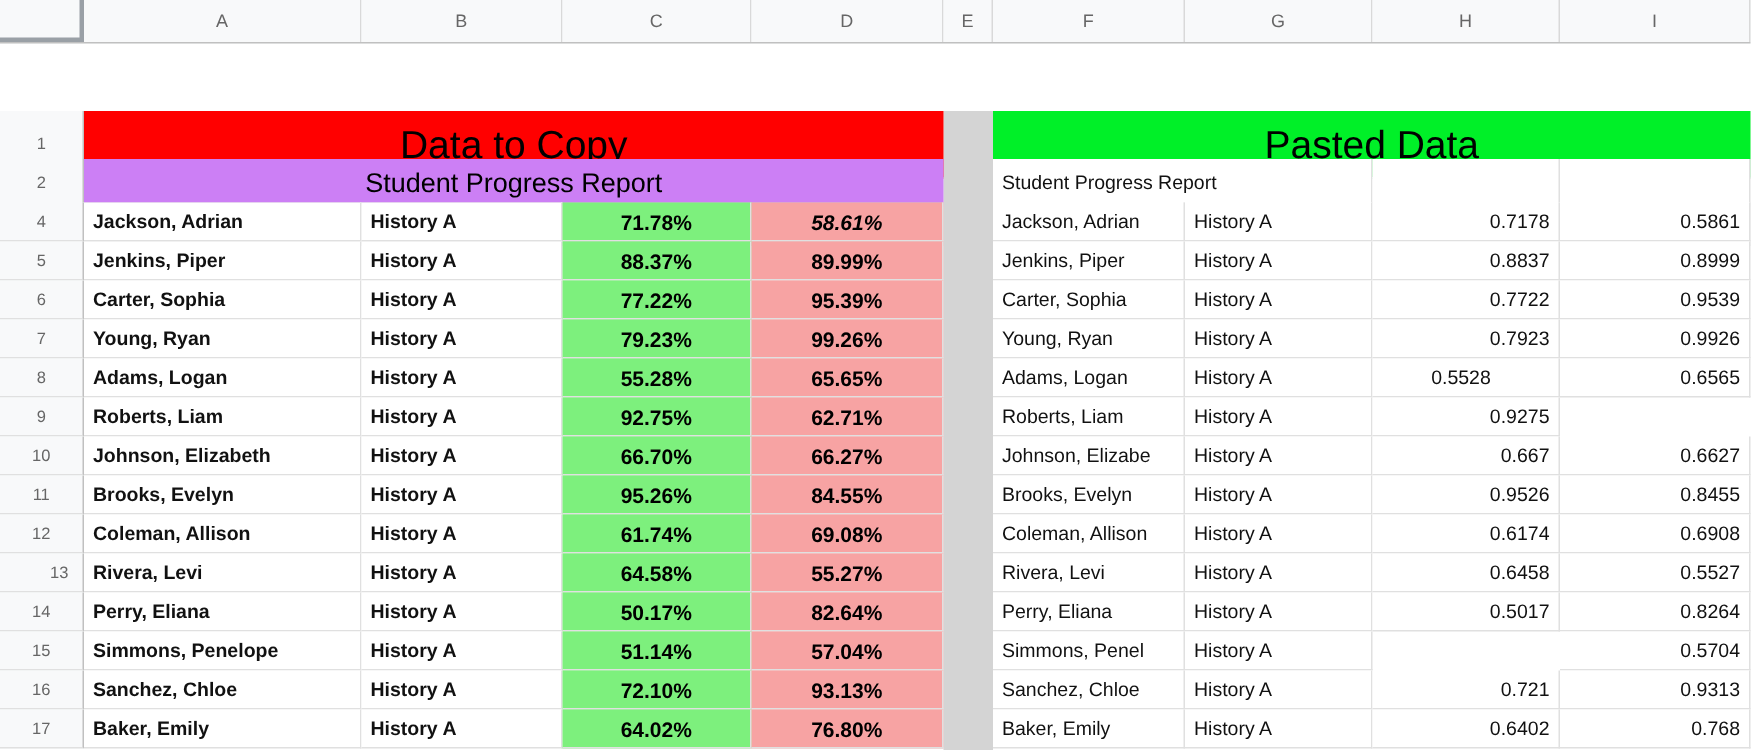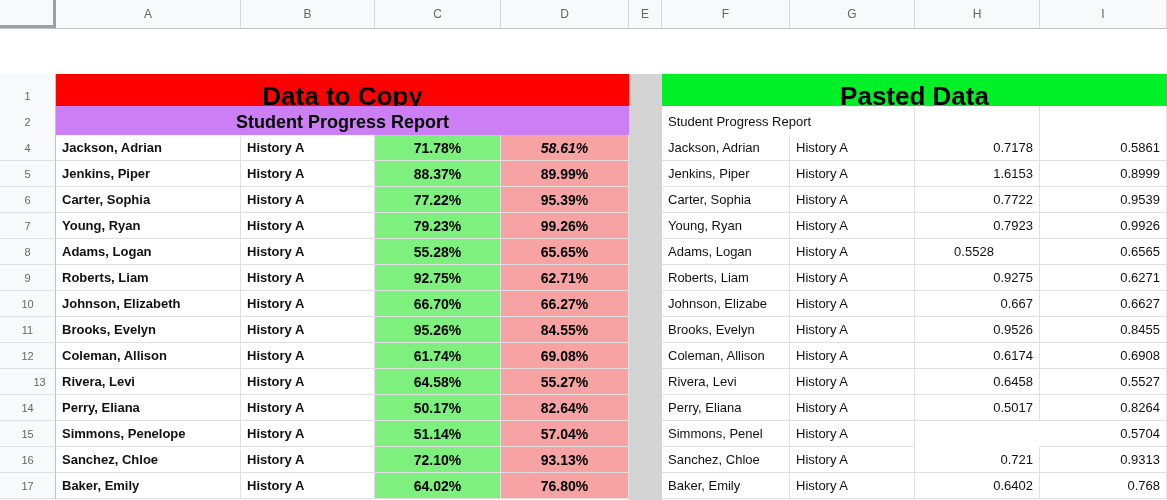--- a/index.html
+++ b/index.html
@@ -30,21 +30,21 @@
   .cell{position:absolute;box-sizing:border-box;
     border-right:1px solid #e0e0e0;border-bottom:1px solid #e0e0e0;
     font-size:13px;color:#000;overflow:hidden;white-space:nowrap;}
   .pad-l{padding-left:6px;}
   .pad-r{padding-right:6px;}
   .al{text-align:left;}
   .ar{text-align:right;}
   .ac{text-align:center;}
   .bold{font-weight:bold;}
 
-  .banner{font-weight:bold;border-right:none;}
+  .banner{font-weight:normal;border-right:none;}
   .title-red{background:#ff0000;color:#000;font-size:26px;}
   .title-green{background:#00f028;color:#000;font-size:26px;}
   .subtitle-purple{background:#cc7ff5;color:#000;font-size:18px;}
   .hdr-gray{background:#cccccc;color:#000;font-size:17px;font-weight:bold;}
   .greencell{background:#7df07d;font-weight:bold;font-size:14px;}
   .redcell{background:#f7a3a3;font-weight:bold;font-size:14px;}
   .muted{color:#9e9e9e;font-weight:bold;}
   .gapcol{background:#d4d4d4;border-right:1px solid #d4d4d4;border-bottom:none;}
   .plain{background:#ffffff;font-size:13px;color:#111;}
 </style>
@@ -150,38 +150,37 @@
     <div class="cell plain al pad-l" style="left: 662px; width: 128px; top: 135px; height: 29px; line-height: 29px;">Student Name</div>
     <div class="cell plain al pad-l" style="left: 790px; width: 125px; top: 135px; height: 29px; line-height: 29px;">Course</div>
     <div class="cell plain al pad-l" style="left: 915px; width: 125px; top: 135px; height: 29px; line-height: 29px;">Progress</div>
     <div class="cell plain al pad-l" style="left: 1040px; width: 127px; top: 135px; height: 29px; line-height: 29px;">Grade</div>
     <div class="cell plain al pad-l" style="left: 662px; width: 128px; top: 135px; height: 26px; line-height: 26px;">Jackson, Adrian</div>
     <div class="cell plain al pad-l" style="left: 790px; width: 125px; top: 135px; height: 26px; line-height: 26px;">History A</div>
     <div class="cell plain ar pad-r" style="left: 915px; width: 125px; top: 135px; height: 26px; line-height: 26px;">0.7178</div>
     <div class="cell plain ar pad-r" style="left: 1040px; width: 127px; top: 135px; height: 26px; line-height: 26px;">0.5861</div>
     <div class="cell plain al pad-l" style="left: 662px; width: 128px; top: 161px; height: 26px; line-height: 26px;">Jenkins, Piper</div>
     <div class="cell plain al pad-l" style="left: 790px; width: 125px; top: 161px; height: 26px; line-height: 26px;">History A</div>
-    <div class="cell plain ar pad-r" style="left: 915px; width: 125px; top: 161px; height: 26px; line-height: 26px;">1.6153</div>
+    <div class="cell plain ar pad-r" style="left: 915px; width: 125px; top: 161px; height: 26px; line-height: 26px;">0.8837</div>
     <div class="cell plain ar pad-r" style="left: 1040px; width: 127px; top: 161px; height: 26px; line-height: 26px;">0.8999</div>
     <div class="cell plain al pad-l" style="left: 662px; width: 128px; top: 187px; height: 26px; line-height: 26px;">Carter, Sophia</div>
     <div class="cell plain al pad-l" style="left: 790px; width: 125px; top: 187px; height: 26px; line-height: 26px;">History A</div>
     <div class="cell plain ar pad-r" style="left: 915px; width: 125px; top: 187px; height: 26px; line-height: 26px;">0.7722</div>
     <div class="cell plain ar pad-r" style="left: 1040px; width: 127px; top: 187px; height: 26px; line-height: 26px;">0.9539</div>
     <div class="cell plain al pad-l" style="left: 662px; width: 128px; top: 213px; height: 26px; line-height: 26px;">Young, Ryan</div>
     <div class="cell plain al pad-l" style="left: 790px; width: 125px; top: 213px; height: 26px; line-height: 26px;">History A</div>
     <div class="cell plain ar pad-r" style="left: 915px; width: 125px; top: 213px; height: 26px; line-height: 26px;">0.7923</div>
     <div class="cell plain ar pad-r" style="left: 1040px; width: 127px; top: 213px; height: 26px; line-height: 26px;">0.9926</div>
     <div class="cell plain al pad-l" style="left: 662px; width: 128px; top: 239px; height: 26px; line-height: 26px;">Adams, Logan</div>
     <div class="cell plain al pad-l" style="left: 790px; width: 125px; top: 239px; height: 26px; line-height: 26px;">History A</div>
     <div class="cell plain ar pad-r" style="left: 915px; width: 125px; top: 239px; height: 26px; line-height: 26px; text-align: center;">0.5528</div>
     <div class="cell plain ar pad-r" style="left: 1040px; width: 127px; top: 239px; height: 26px; line-height: 26px;">0.6565</div>
     <div class="cell plain al pad-l" style="left: 662px; width: 128px; top: 265px; height: 26px; line-height: 26px;">Roberts, Liam</div>
     <div class="cell plain al pad-l" style="left: 790px; width: 125px; top: 265px; height: 26px; line-height: 26px;">History A</div>
     <div class="cell plain ar pad-r" style="left: 915px; width: 125px; top: 265px; height: 26px; line-height: 26px;">0.9275</div>
-    <div class="cell plain ar pad-r" style="left: 1040px; width: 127px; top: 265px; height: 26px; line-height: 26px;">0.6271</div>
     <div class="cell plain al pad-l" style="left: 662px; width: 128px; top: 291px; height: 26px; line-height: 26px;">Johnson, Elizabe</div>
     <div class="cell plain al pad-l" style="left: 790px; width: 125px; top: 291px; height: 26px; line-height: 26px;">History A</div>
     <div class="cell plain ar pad-r" style="left: 915px; width: 125px; top: 291px; height: 26px; line-height: 26px;">0.667</div>
     <div class="cell plain ar pad-r" style="left: 1040px; width: 127px; top: 291px; height: 26px; line-height: 26px;">0.6627</div>
     <div class="cell plain al pad-l" style="left: 662px; width: 128px; top: 317px; height: 26px; line-height: 26px;">Brooks, Evelyn</div>
     <div class="cell plain al pad-l" style="left: 790px; width: 125px; top: 317px; height: 26px; line-height: 26px;">History A</div>
     <div class="cell plain ar pad-r" style="left: 915px; width: 125px; top: 317px; height: 26px; line-height: 26px;">0.9526</div>
     <div class="cell plain ar pad-r" style="left: 1040px; width: 127px; top: 317px; height: 26px; line-height: 26px;">0.8455</div>
     <div class="cell plain al pad-l" style="left: 662px; width: 128px; top: 343px; height: 26px; line-height: 26px;">Coleman, Allison</div>
     <div class="cell plain al pad-l" style="left: 790px; width: 125px; top: 343px; height: 26px; line-height: 26px;">History A</div>

